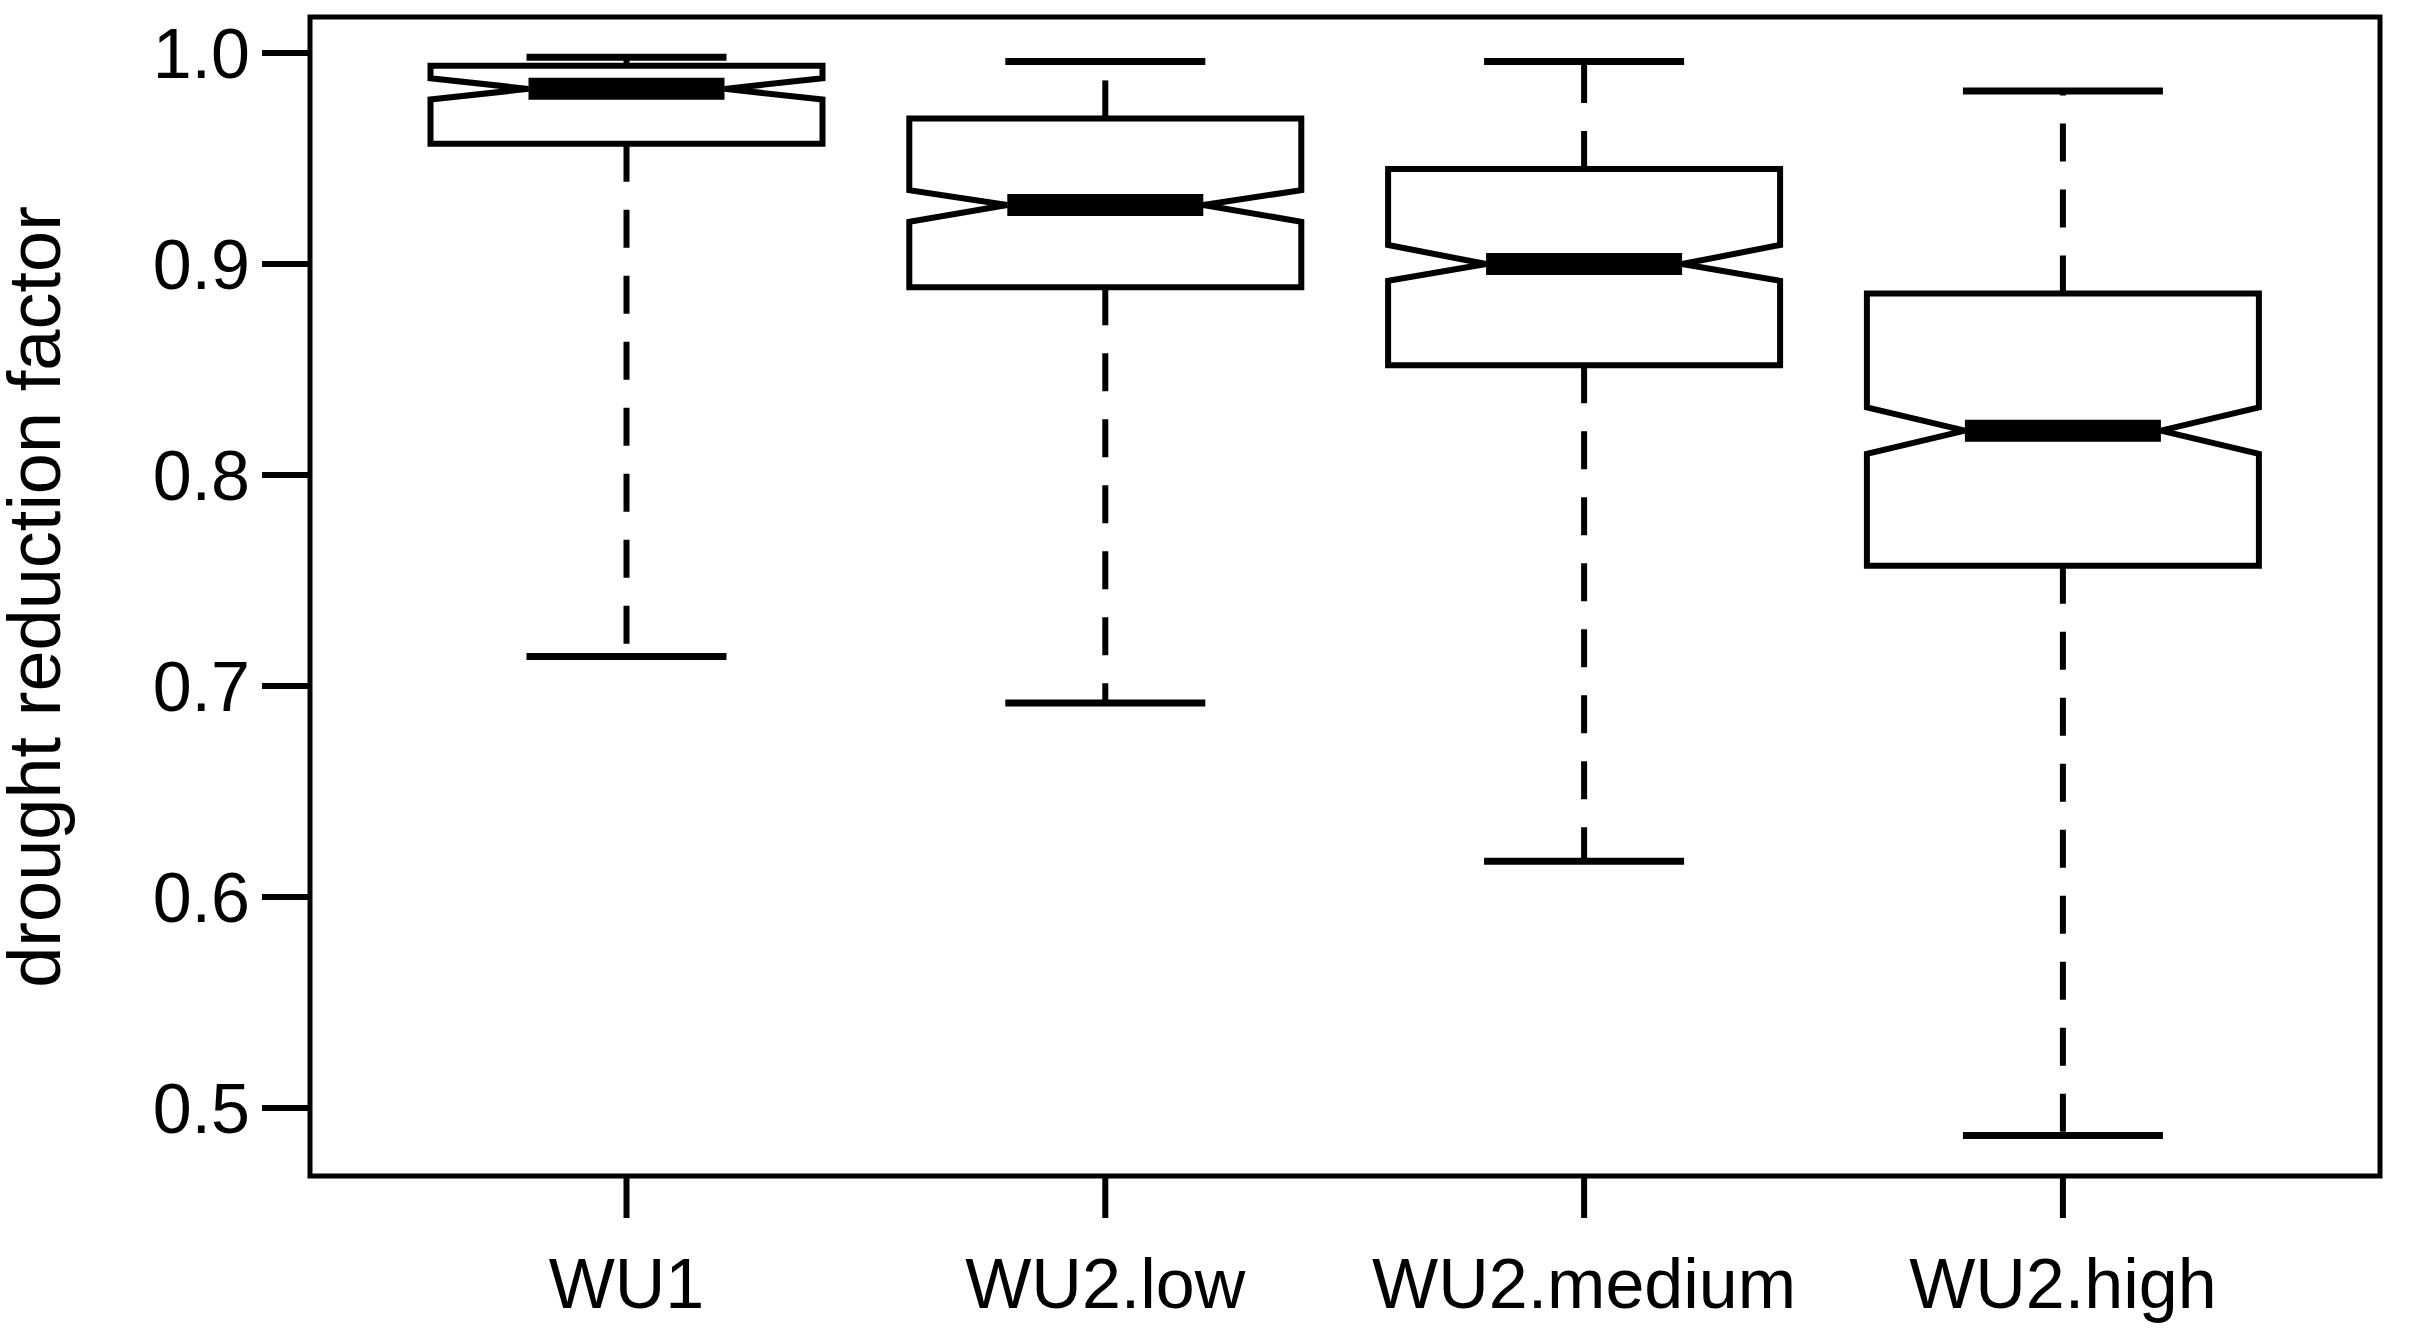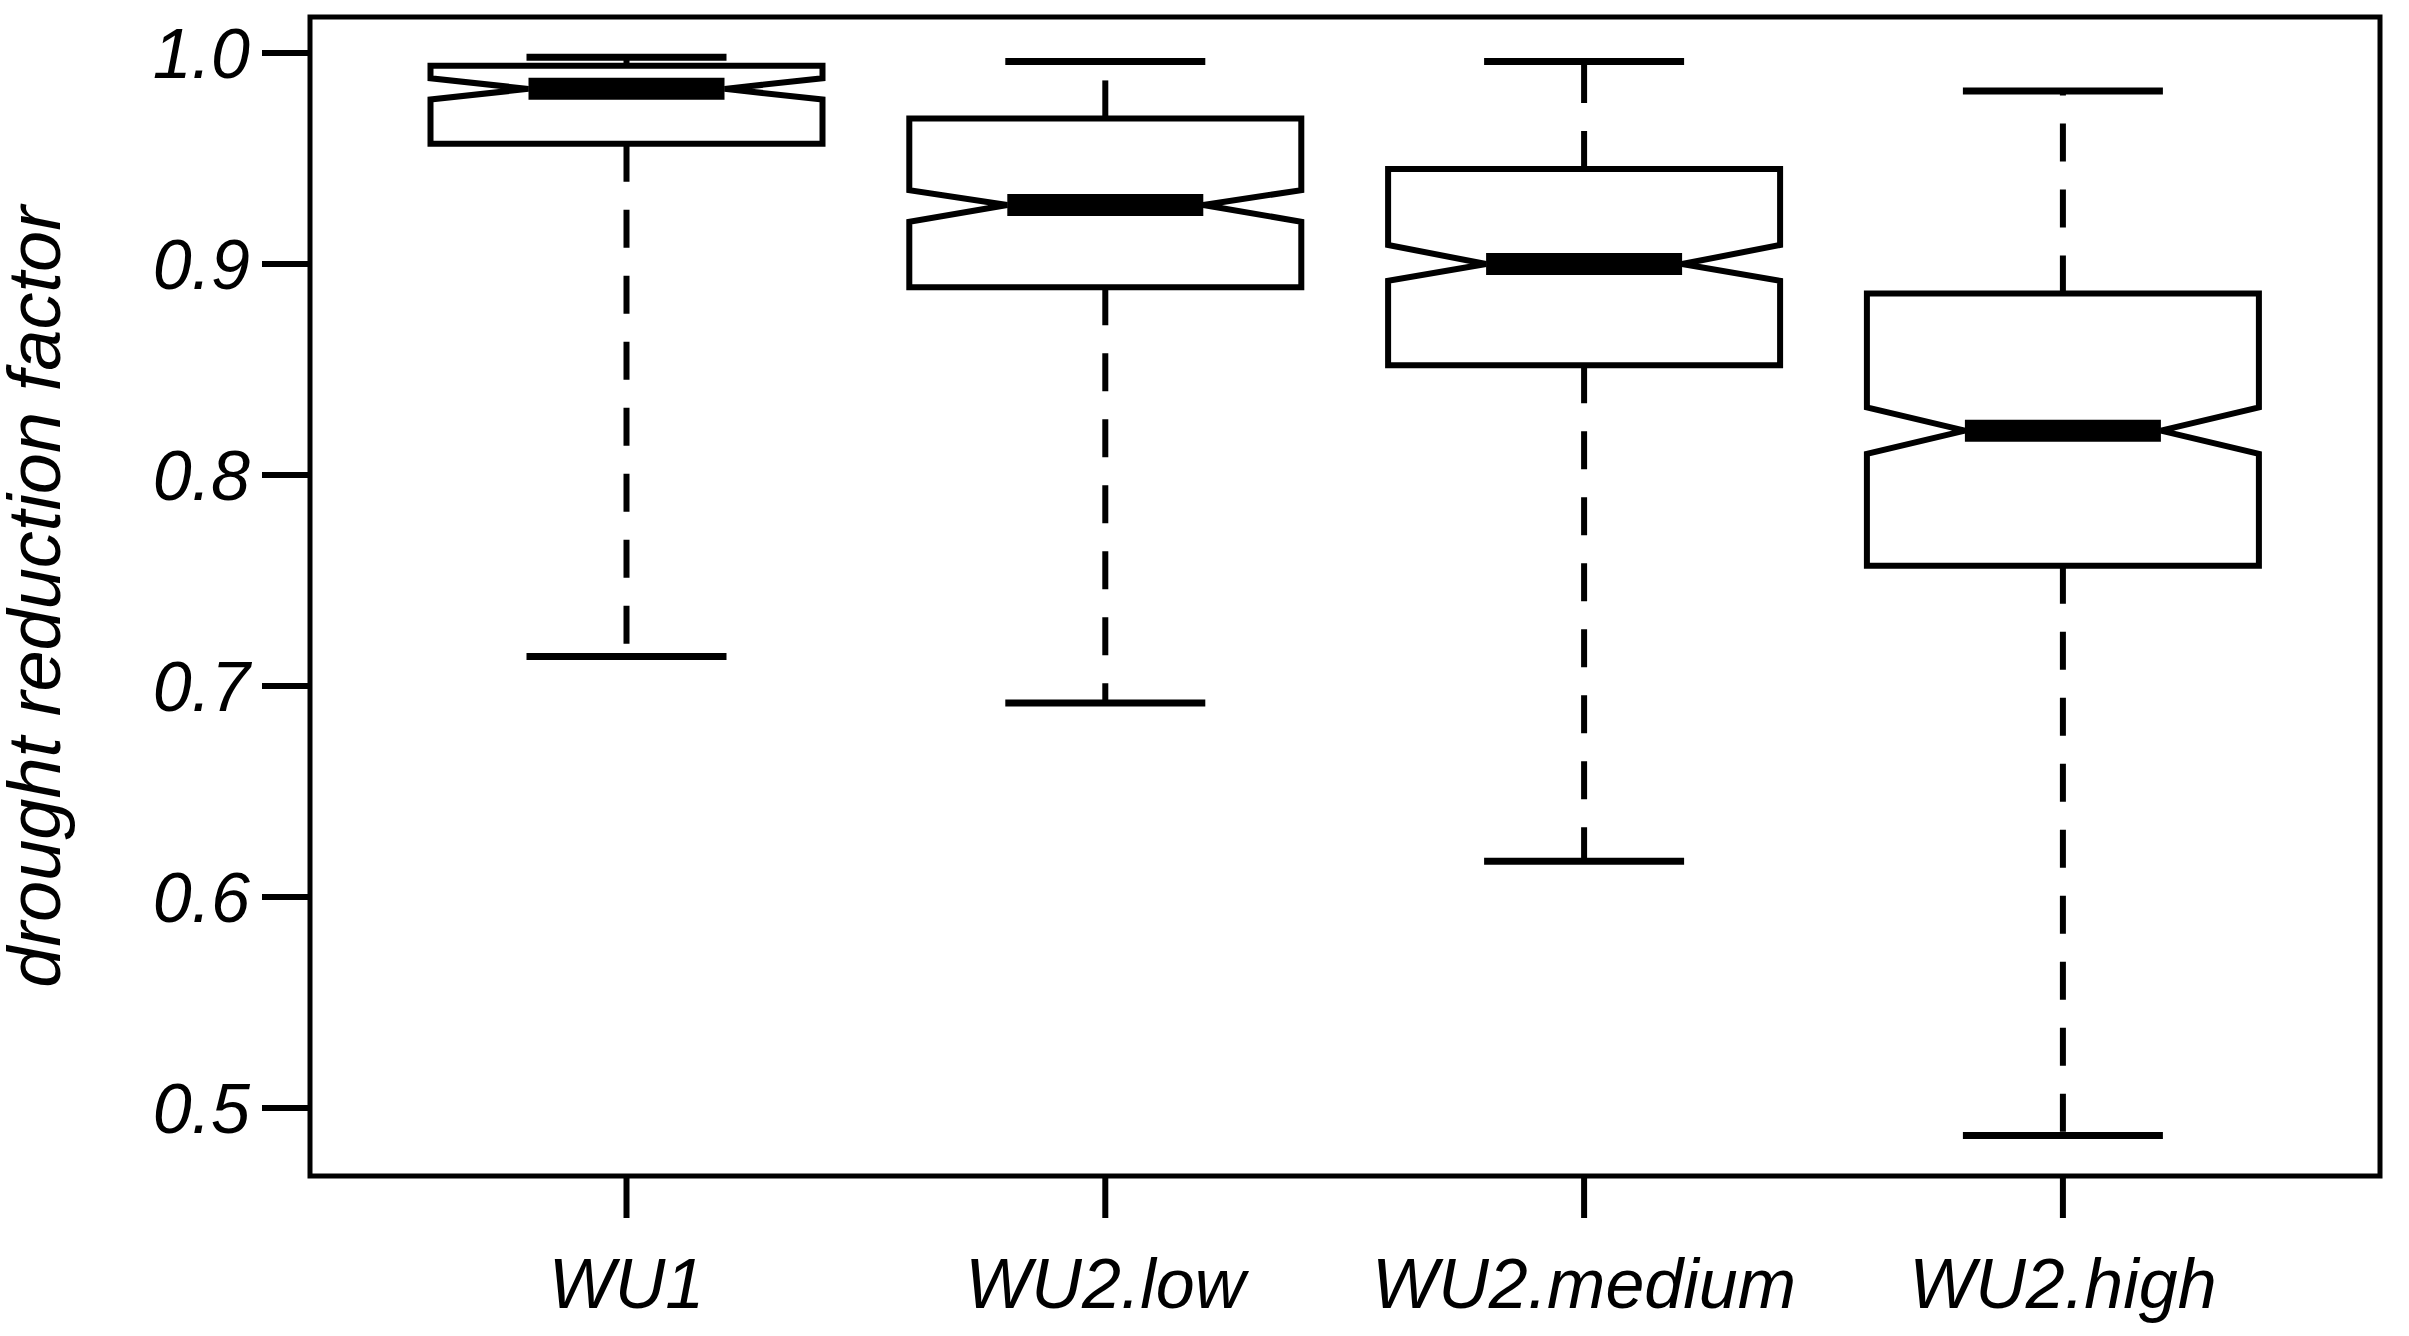--- a/index.html
+++ b/index.html
@@ -6,21 +6,20 @@
     margin: 0;
     padding: 0;
     background: #ffffff;
   }
   .figure-wrap {
     width: 2409px;
     height: 1336px;
     background: #ffffff;
     position: relative;
     font-family: "Liberation Sans", sans-serif;
-    font-style: italic;
   }
   svg text {
     font-family: "Liberation Sans", sans-serif;
     fill: #000000;
   }
 </style>
 </head>
 <body>
 
 <div class="figure-wrap">

